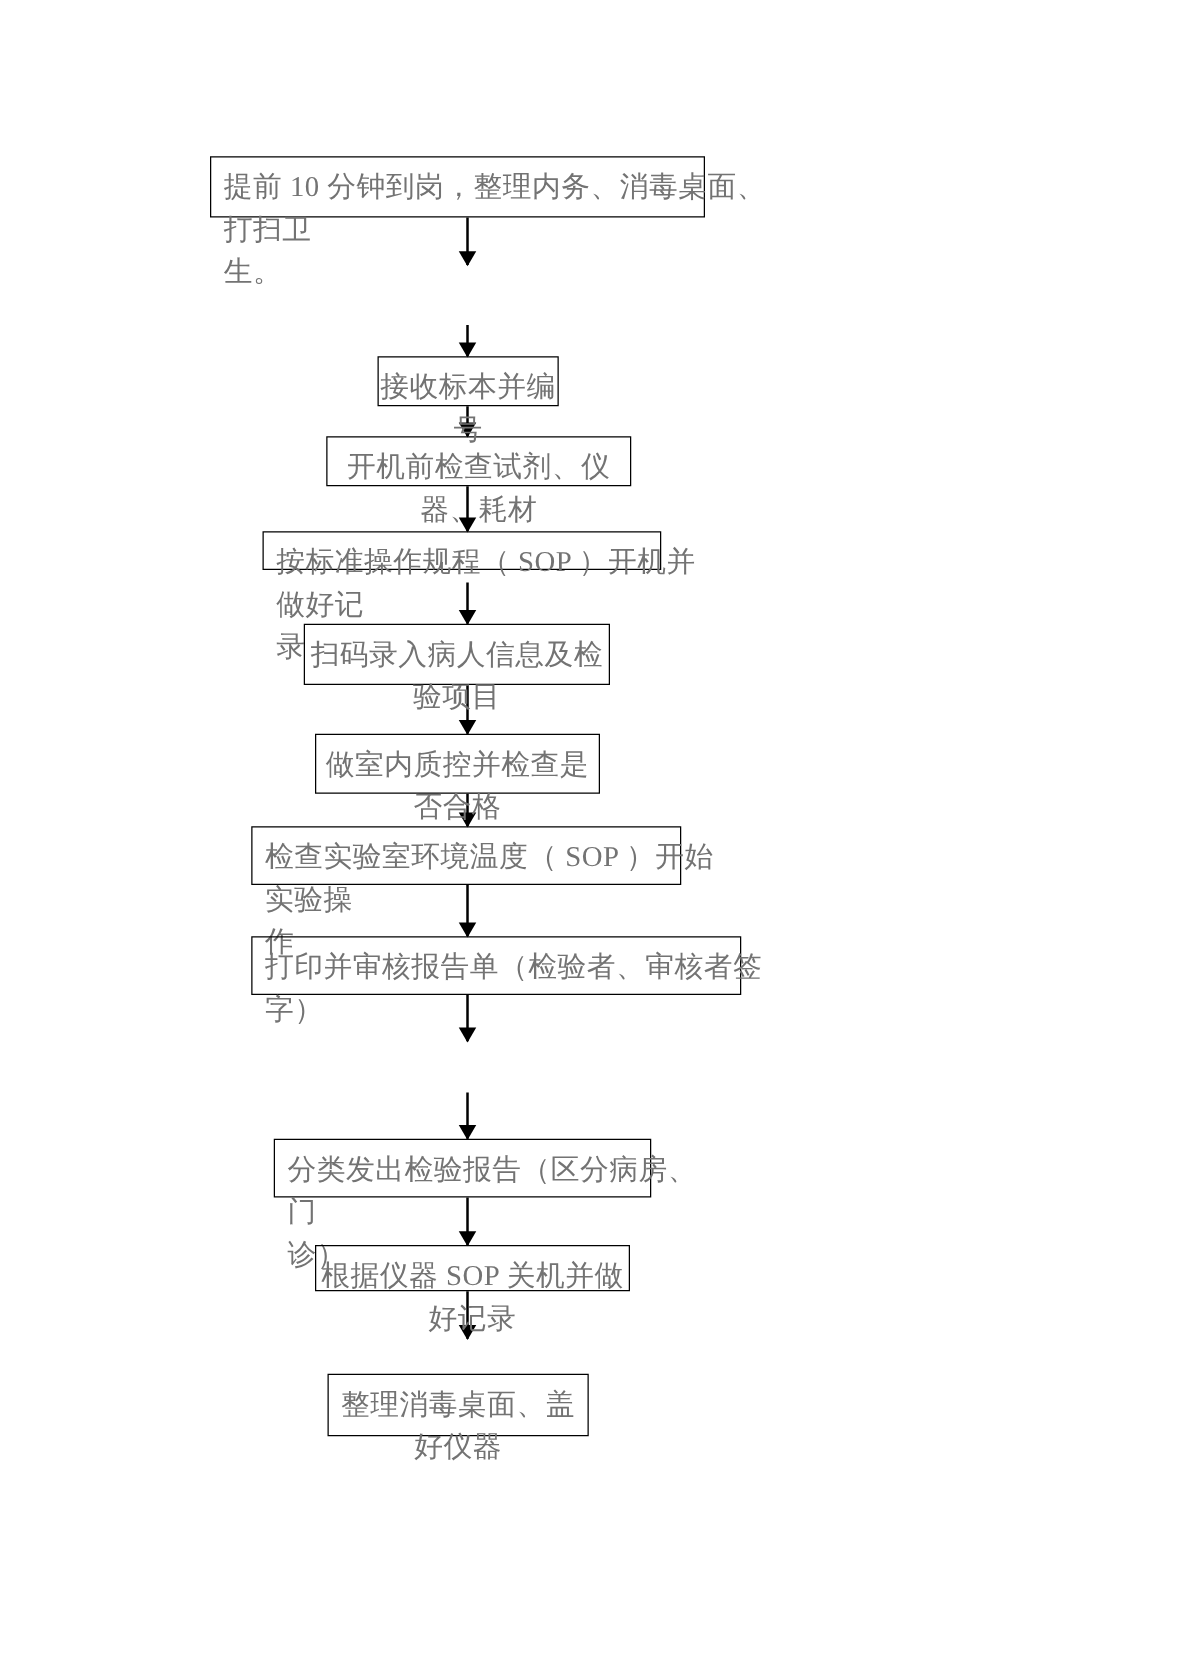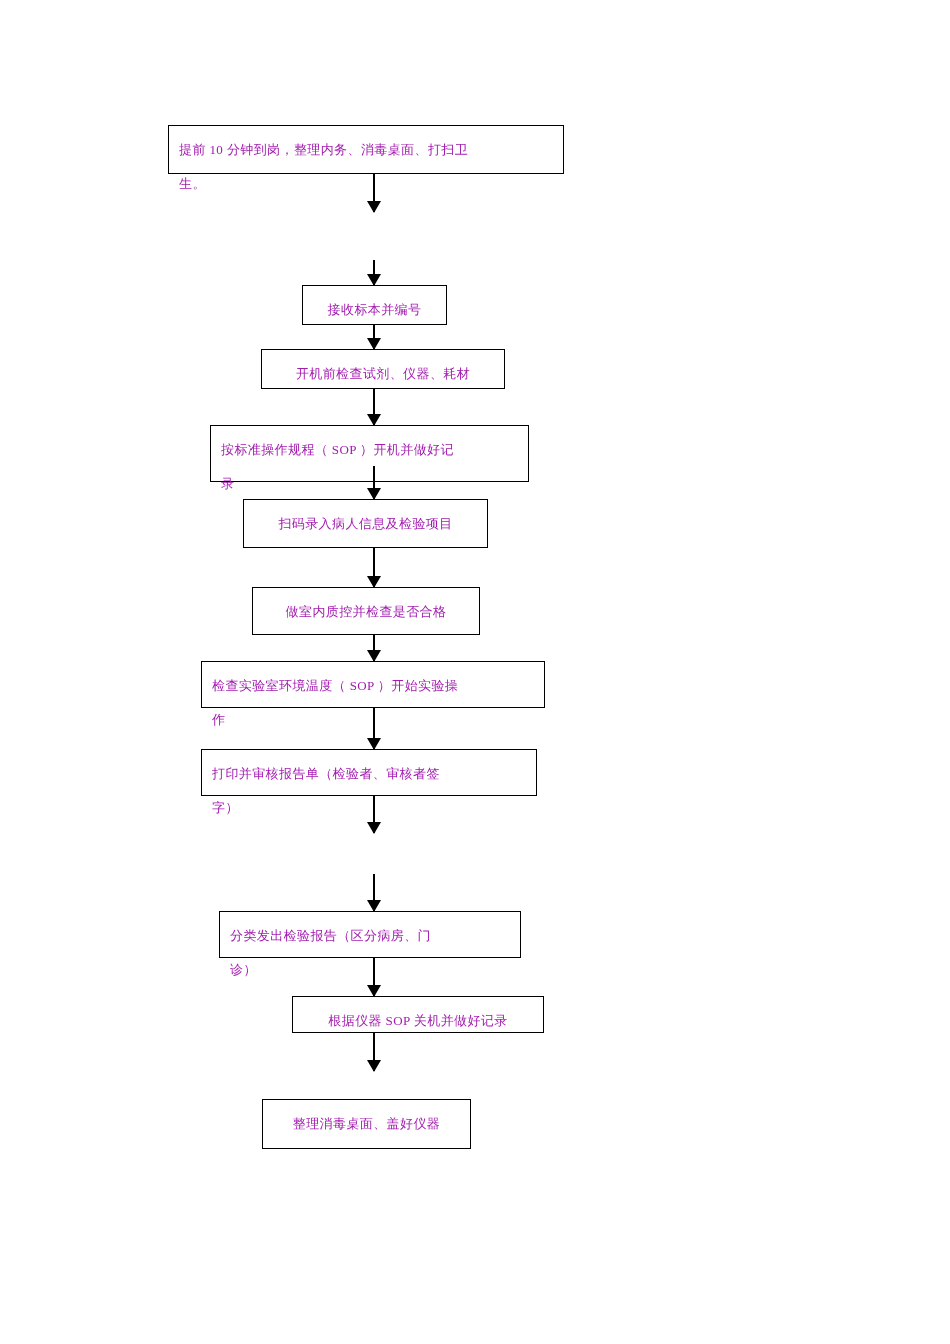--- a/index.html
+++ b/index.html
@@ -22,25 +22,25 @@
     position: absolute;
     box-sizing: border-box;
     border: 1.4px solid #000000;
     background: transparent;
   }
   .node .label {
     position: absolute;
     left: 10px;
     top: 7px;
     width: calc(100% + 40px);
-    font-size: 13px;
+    font-size: 23px;
     line-height: 34px;
     letter-spacing: 0.4px;
     white-space: pre-wrap;
-    color: #a21caf;
+    color: #737373;
     font-family: "Liberation Serif", "DejaVu Serif", serif;
   }
   .node.center .label {
     left: 0;
     right: 0;
     width: 100%;
     text-align: center;
   }
   .arrow {
     position: absolute;
@@ -79,41 +79,41 @@
     <div class="node" style="left: 168px; top: 125px; width: 396px; height: 49px;">
       <div class="label">提前 10 分钟到岗，整理内务、消毒桌面、打扫卫
 生。</div>
     </div>
     <div class="node center" style="left: 261px; top: 349px; width: 244px; height: 40px;">
       <div class="label">开机前检查试剂、仪器、耗材</div>
     </div>
     <div class="node center" style="left: 302px; top: 285px; width: 145px; height: 40px;">
       <div class="label">接收标本并编号</div>
     </div>
-    <div class="node" style="left: 210px; top: 425px; width: 319px; height: 57px;">
+    <div class="node" style="left: 210px; top: 425px; width: 319px; height: 31px;">
       <div class="label">按标准操作规程（ SOP ）开机并做好记
 录</div>
     </div>
     <div class="node center" style="left: 243px; top: 499px; width: 245px; height: 49px;">
       <div class="label">扫码录入病人信息及检验项目</div>
     </div>
     <div class="node center" style="left: 252px; top: 587px; width: 228px; height: 48px;">
       <div class="label">做室内质控并检查是否合格</div>
     </div>
     <div class="node" style="left: 201px; top: 661px; width: 344px; height: 47px;">
       <div class="label">检查实验室环境温度（ SOP ）开始实验操
 作</div>
     </div>
-    <div class="node" style="left: 201px; top: 749px; width: 336px; height: 47px;">
+    <div class="node" style="left: 201px; top: 749px; width: 392px; height: 47px;">
       <div class="label">打印并审核报告单（检验者、审核者签
 字）</div>
     </div>
     <div class="node" style="left: 219px; top: 911px; width: 302px; height: 47px; padding-left: 24px;">
       <div class="label">分类发出检验报告（区分病房、门
 诊）</div>
     </div>
-    <div class="node center" style="left: 252px; top: 996px; width: 252px; height: 37px; margin-left: 40px;">
+    <div class="node center" style="left: 252px; top: 996px; width: 252px; height: 37px;">
       <div class="label">根据仪器 SOP 关机并做好记录</div>
     </div>
     <div class="node center" style="left: 262px; top: 1099px; width: 209px; height: 50px;">
       <div class="label">整理消毒桌面、盖好仪器</div>
     </div>
   </div>
 
 </body></html>

